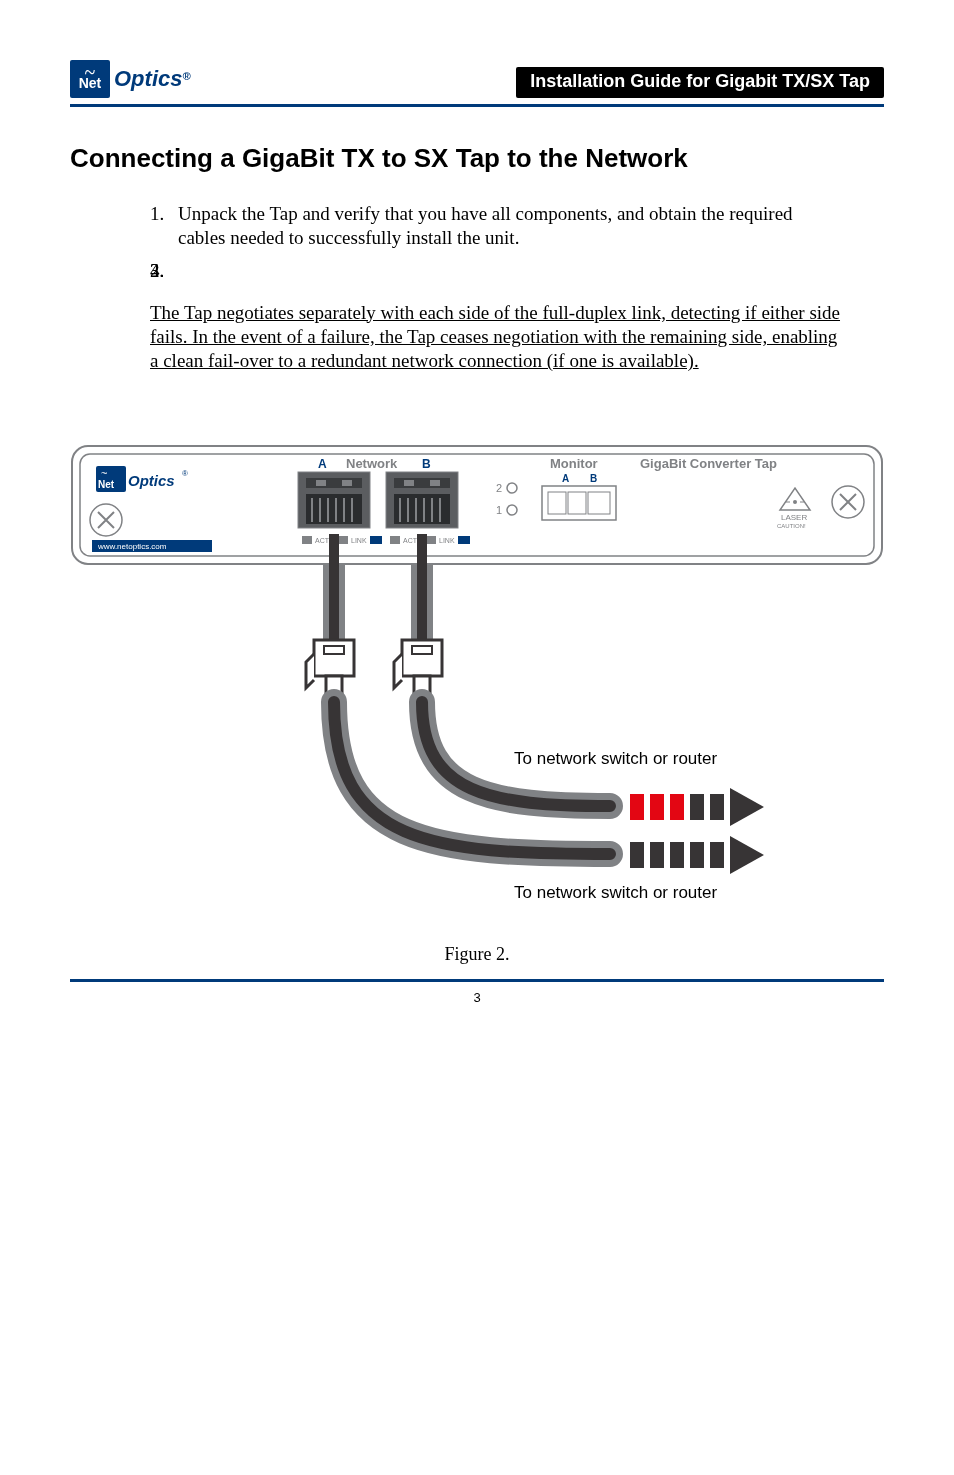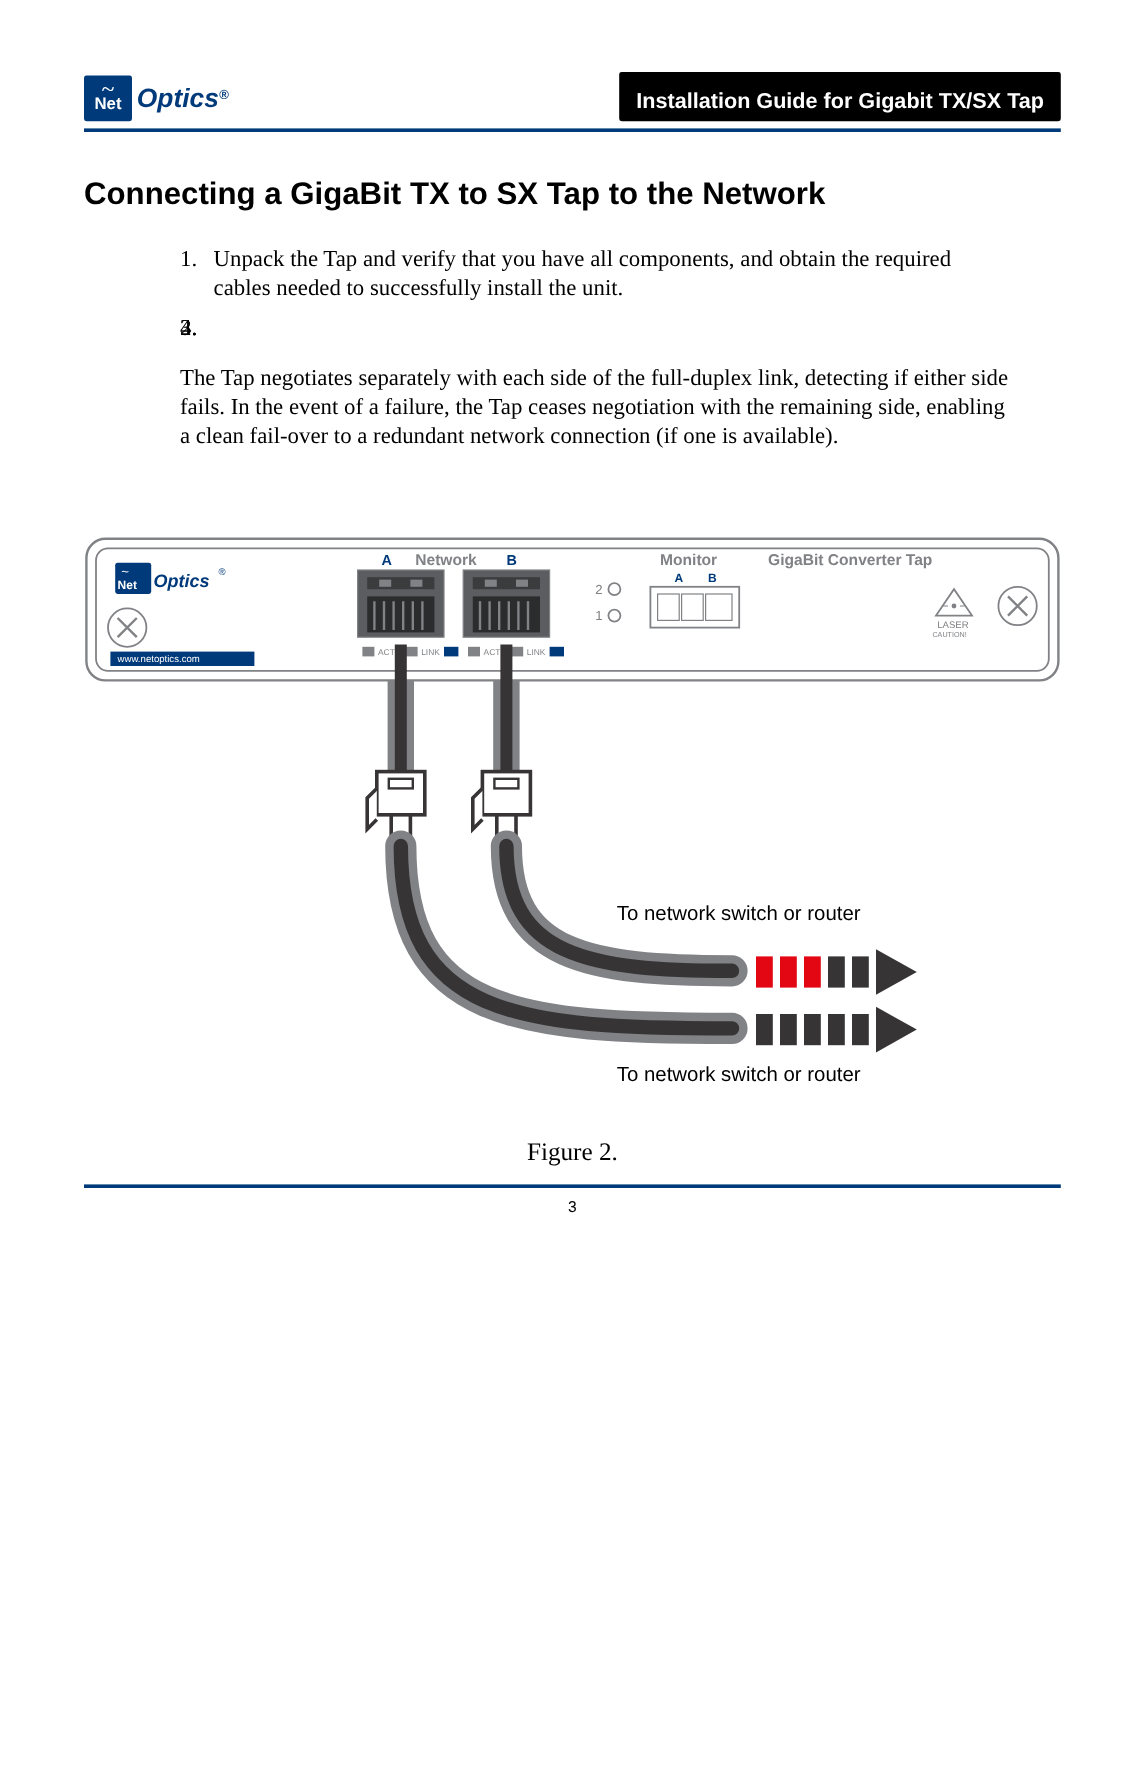--- a/index.html
+++ b/index.html
@@ -62,21 +62,21 @@
   .logo-r {
     font-size: 11px;
     vertical-align: super;
   }
   .title-pill {
     background: #000;
     color: #fff;
     font-family: Arial, Helvetica, sans-serif;
     font-weight: bold;
     font-size: 18px;
-    padding: 14px 14px 6px 14px;
+    padding: 4px 14px 6px 14px;
     border-radius: 2px;
   }
   .hr-thick {
     border: none;
     border-top: 3px solid #003a7a;
     margin: 0 0 36px 0;
   }
   h1.section {
     font-family: Arial, Helvetica, sans-serif;
     font-weight: 700;
@@ -101,32 +101,33 @@
   }
   ol.steps li .num {
     position: absolute;
     left: 0;
     top: 0;
   }
   p.body {
     font-size: 19px;
     line-height: 1.28;
     margin: 0 0 10px 0;
+    text-decoration: underline;
   }
   .figure-wrap {
     margin-top: 70px;
     text-align: center;
   }
   .device-svg {
     width: 814px;
     height: auto;
   }
   .fig-caption {
     font-family: "Times New Roman", Times, serif;
-    font-size: 21px;
+    font-size: 18px;
     text-align: center;
     margin-top: 16px;
   }
   .footer-rule {
     border: none;
     border-top: 3px solid #003a7a;
     margin: 14px 0 8px 0;
   }
   .page-num {
     text-align: center;

